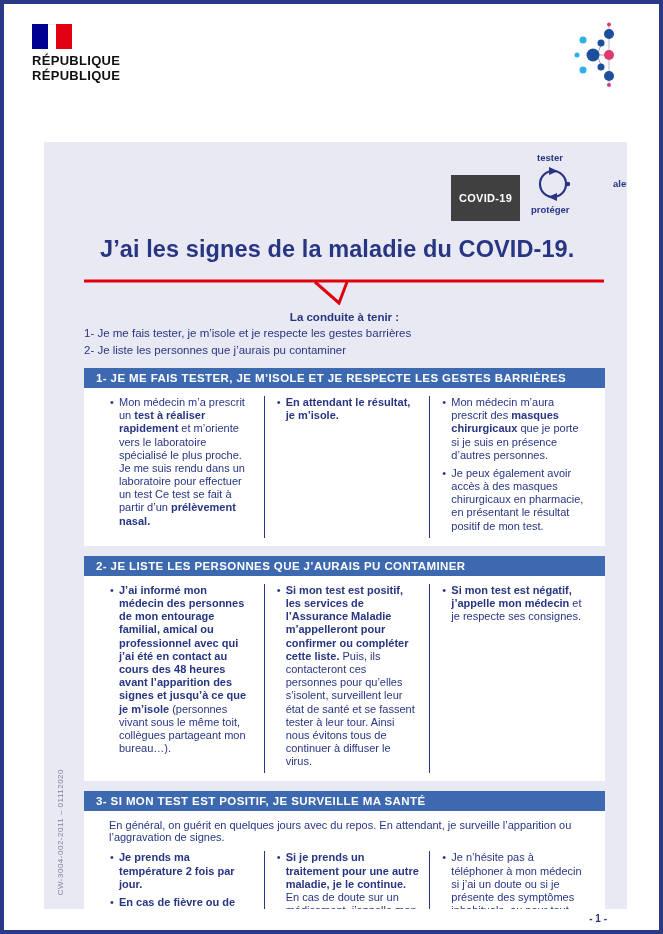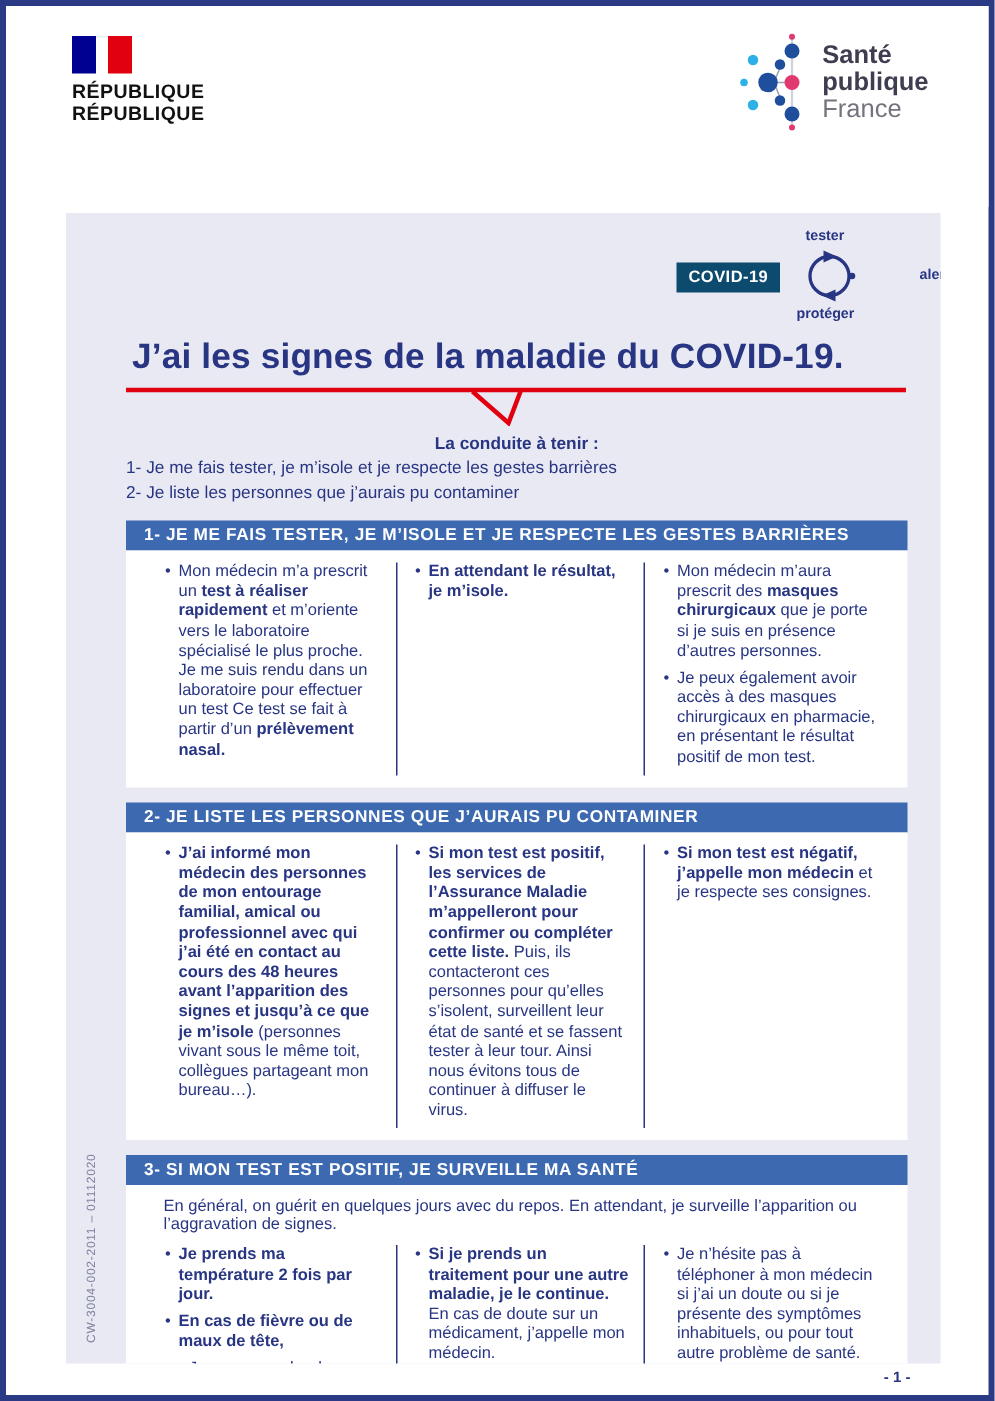--- a/index.html
+++ b/index.html
@@ -4,46 +4,46 @@
 <style>
   html,body{margin:0;padding:0;}
   body{
     width:663px;height:934px;box-sizing:border-box;
     border:4px solid #2b3a85;background:#ffffff;
     font-family:"Liberation Sans", sans-serif;
     color:#283583;position:relative;overflow:hidden;
   }
   
   .hdr{height:134px;position:relative;background:#fff;}
-  .marianne{position:absolute;left:44px;top:20px;}
+  .marianne{position:absolute;left:28px;top:20px;}
   .flag{width:40px;height:25px;display:flex;margin-bottom:5px;}
   .flag .b{width:16px;background:#000091;}
   .flag .w{width:8px;background:#ffffff;border-top:1px solid #eee;}
   .flag .r{width:16px;background:#e1000f;}
   .rf{font-weight:bold;font-size:13px;line-height:1.12;color:#111;letter-spacing:.3px;}
   .motto{margin-top:6px;font-family:"Liberation Serif", serif;font-style:italic;font-size:8.5px;line-height:1.35;color:#1a1a1a;}
   .spf{position:absolute;right:40px;top:18px;display:flex;align-items:center;}
   .spf-text{margin-left:10px;font-size:17px;line-height:1.05;}
   .spf-text .l1,.spf-text .l2{font-weight:bold;color:#3f3e50;}
   .spf-text .l3{color:#74747e;}
   
   .panel{
     position:absolute;left:40px;top:138px;width:583px;height:767px;
     background:#e8e9f3;box-sizing:border-box;
     padding:0 22px 0 40px;overflow:hidden;
   }
   
   .badge{position:absolute;top:10px;right:18px;width:158px;height:66px;font-size:9.5px;font-weight:bold;color:#283583;}
   .badge .top{position:absolute;left:86px;top:0;text-align:right;}
-  .badge .covidbox{position:absolute;left:0;top:23px;background:#0c4a6e;color:#fff;font-size:11px;padding:4px 8px;letter-spacing:.3px;}
+  .badge .covidbox{position:absolute;left:0;top:23px;background:#404040;color:#fff;font-size:11px;padding:17px 8px;letter-spacing:.3px;}
   .badge .cycle{position:absolute;left:82px;top:12px;}
   .badge .right{position:absolute;left:126px;top:26px;margin-left:36px;}
   .badge .bottom{position:absolute;left:80px;top:52px;}
   
-  .title{margin:4px;padding-top:78px;font-size:23.5px;font-weight:bold;color:#283583;letter-spacing:.1px;}
+  .title{margin:16px;padding-top:78px;font-size:23.5px;font-weight:bold;color:#283583;letter-spacing:.1px;}
   .redline{display:block;margin-top:7px;}
   
   .conduite{margin-top:4px;font-size:11.5px;line-height:1.42;}
   .conduite .lbl{font-weight:bold;text-align:center;}
   .conduite p{margin:0;}
   
   .section{margin-top:10px;}
   .sec-bar{background:#3c69b0;color:#ffffff;font-weight:bold;font-size:11.5px;
     padding:4px 10px 4px 12px;letter-spacing:.4px;}
   .sec-card{background:#ffffff;padding:8px 10px 8px 14px;}
@@ -89,25 +89,20 @@
       <circle cx="36" cy="12" r="5" fill="#1f4e9c"></circle>
       <circle cx="36" cy="54" r="5" fill="#1f4e9c"></circle>
       <circle cx="28" cy="21" r="3.5" fill="#1f4e9c"></circle>
       <circle cx="28" cy="45" r="3.5" fill="#1f4e9c"></circle>
       <circle cx="10" cy="18" r="3.5" fill="#2bb0e8"></circle>
       <circle cx="10" cy="48" r="3.5" fill="#2bb0e8"></circle>
       <circle cx="4" cy="33" r="2.5" fill="#2bb0e8"></circle>
       <circle cx="36" cy="2.5" r="2" fill="#e0396f"></circle>
       <circle cx="36" cy="63" r="2" fill="#e0396f"></circle>
     </svg>
-    <div class="spf-text">
-      <div class="l1">Santé</div>
-      <div class="l2">publique</div>
-      <div class="l3">France</div>
-    </div>
   </div>
 </div>
 
 <div class="panel">
 
   <div class="badge">
     <span class="top">tester</span>
     <svg class="cycle" width="40" height="40" viewBox="0 0 40 40">
       <circle cx="20" cy="20" r="13" fill="none" stroke="#283583" stroke-width="2.2"></circle>
       <polygon points="16,3 25,7 16,11" fill="#283583"></polygon>

